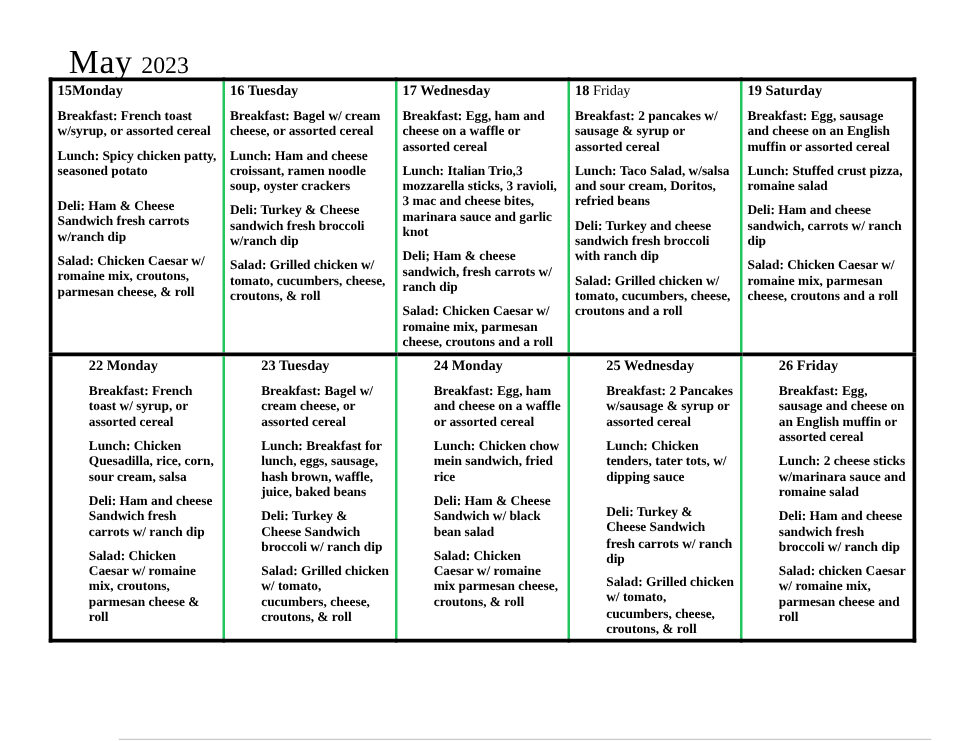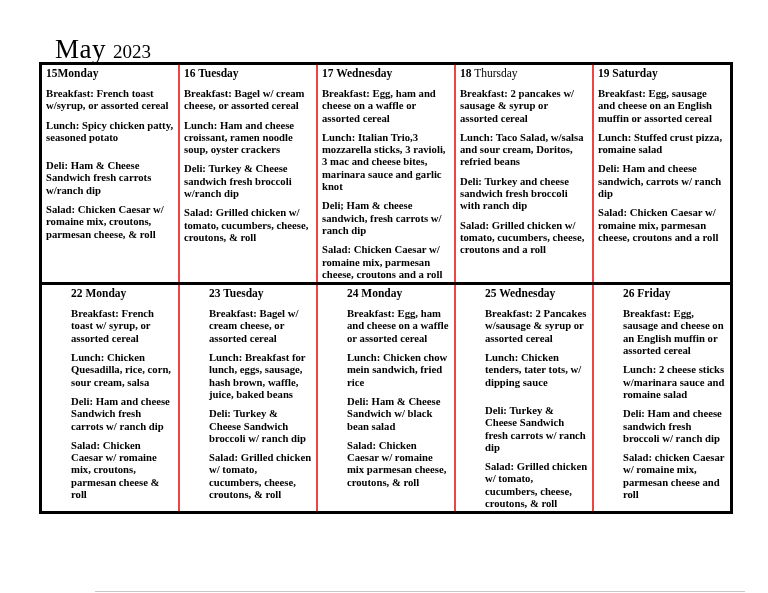--- a/index.html
+++ b/index.html
@@ -20,21 +20,21 @@
 
   table.menu {
     position:absolute; left:39px; top:62px;
     width:694px;
     border-collapse:collapse;
     table-layout:fixed;
     border:3px solid #000;
   }
   td.day {
     width:20%;
-    border:2px solid #ef4444;
+    border:2px solid #22c55e;
     vertical-align:top;
     padding:2px 4px 2px 4px;
     overflow:hidden;
   }
   tr.week1 td { height:212px; border-bottom:3px solid #000; }
   tr.week2 td { height:194px;padding-left:29px; }
 
   p.day-header {
     margin:0;
     font-size:11.5px;
@@ -82,21 +82,21 @@
       <p class="meal">Salad: Grilled chicken w/ tomato, cucumbers, cheese, croutons, &amp; roll</p>
     </td>
     <td class="day">
       <p class="day-header"><span class="b">17 Wednesday</span><span></span></p>
       <p class="meal">Breakfast: Egg, ham and cheese on a waffle or assorted cereal</p>
       <p class="meal">Lunch: Italian Trio,3 mozzarella sticks, 3 ravioli, 3 mac and cheese bites, marinara sauce and garlic knot</p>
       <p class="meal">Deli; Ham &amp; cheese sandwich, fresh carrots w/ ranch dip</p>
       <p class="meal">Salad: Chicken Caesar w/ romaine mix, parmesan cheese, croutons and a roll</p>
     </td>
     <td class="day">
-      <p class="day-header"><span class="b">18</span><span> Thursday</span></p>
+      <p class="day-header"><span class="b">18</span><span> Friday</span></p>
       <p class="meal">Breakfast: 2 pancakes w/ sausage &amp; syrup or assorted cereal</p>
       <p class="meal">Lunch:  Taco Salad, w/salsa and sour cream, Doritos, refried beans</p>
       <p class="meal">Deli: Turkey and cheese sandwich fresh broccoli with ranch dip</p>
       <p class="meal">Salad: Grilled chicken w/ tomato, cucumbers, cheese, croutons and a roll</p>
     </td>
     <td class="day">
       <p class="day-header"><span class="b">19 Saturday</span><span></span></p>
       <p class="meal">Breakfast: Egg, sausage and cheese on an English muffin or assorted cereal</p>
       <p class="meal">Lunch: Stuffed crust pizza, romaine salad</p>
       <p class="meal">Deli: Ham and cheese sandwich, carrots w/ ranch dip</p>

